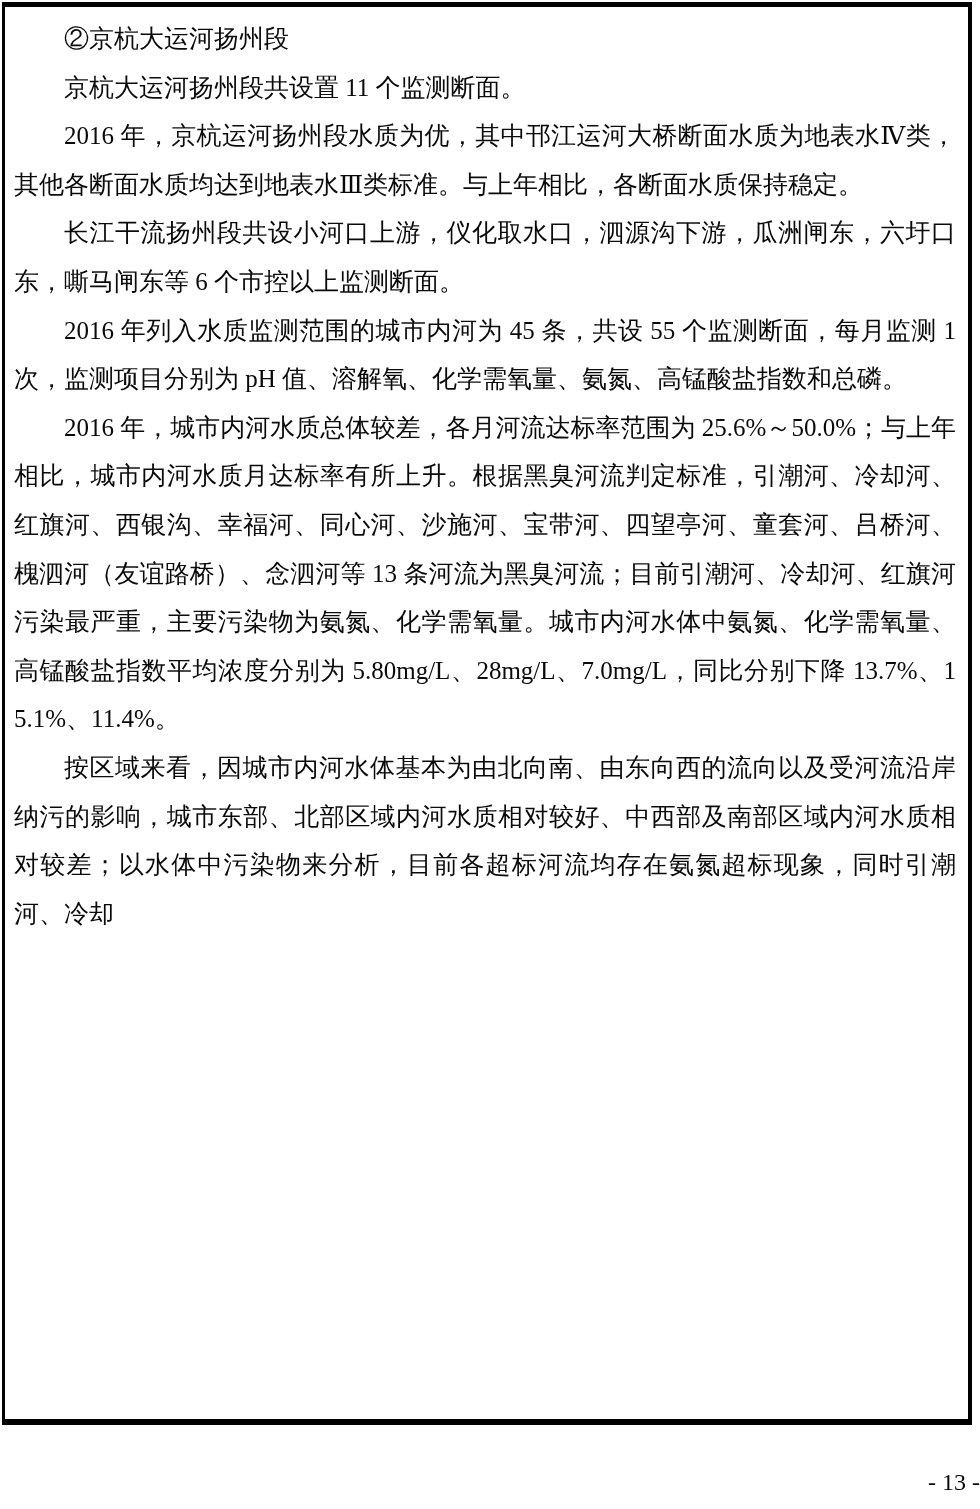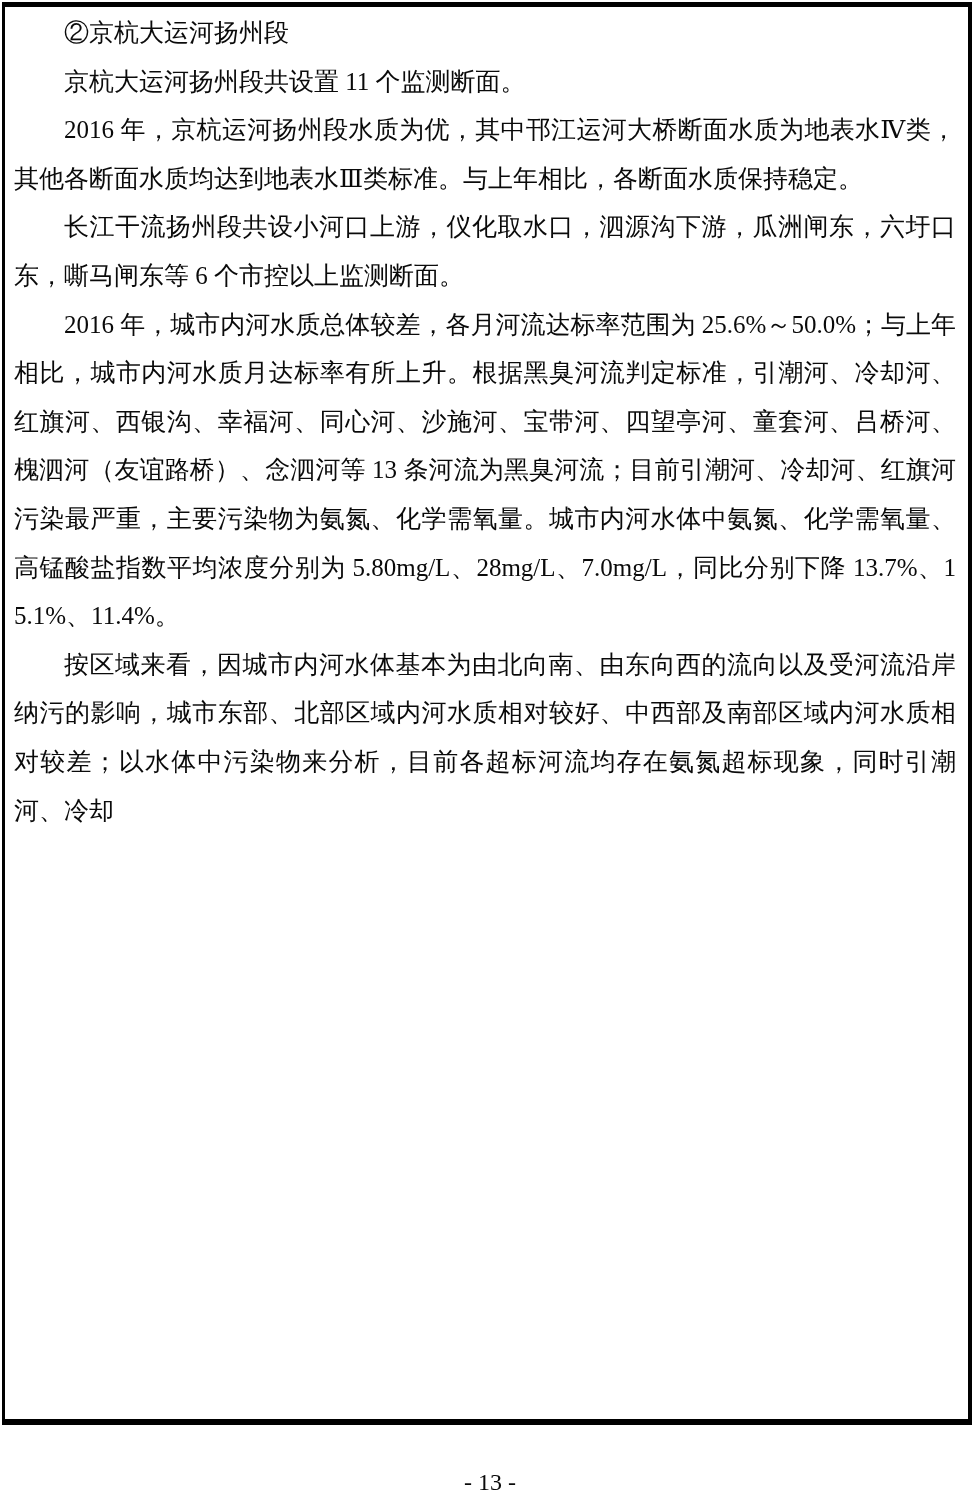--- a/index.html
+++ b/index.html
@@ -17,51 +17,52 @@
   }
   .frame {
     position: absolute;
     left: 2px;
     top: 2px;
     width: 970px;
     height: 1423px;
     box-sizing: border-box;
     border: solid #000;
     border-width: 5px 4px 6px 3px;
-    padding: 2px 12px 0 9px;
+    padding: 8px 12px 0 9px;
     overflow: hidden;
     background: #fff;
   }
   .frame p {
     margin: 0;
     font-size: 25px;
     line-height: 48.6px;
     text-align: justify;
     text-indent: 2em;
     font-weight: normal;
     word-break: break-all;
   }
   .footer {
     position: absolute;
     left: 0;
     right: 0;
     top: 1467px;
-    text-align: center;
+    text-align: right;
     font-size: 24px;
     line-height: 30px;
     color: #0a0a0a;
   }
 </style>
 </head>
 <body>
 
 <div class="frame">
   <p>②京杭大运河扬州段</p>
   <p>京杭大运河扬州段共设置 11 个监测断面。</p>
   <p>2016 年，京杭运河扬州段水质为优，其中邗江运河大桥断面水质为地表水Ⅳ类，其他各断面水质均达到地表水Ⅲ类标准。与上年相比，各断面水质保持稳定。</p>
   <p>长江干流扬州段共设小河口上游，仪化取水口，泗源沟下游，瓜洲闸东，六圩口东，嘶马闸东等 6 个市控以上监测断面。</p>
+  <p>2016 年列入水质监测范围的城市内河为 45 条，共设 55 个监测断面，每月监测 1 次，监测项目分别为 pH 值、溶解氧、化学需氧量、氨氮、高锰酸盐指数和总磷。</p>
   <p>2016 年，城市内河水质总体较差，各月河流达标率范围为 25.6%～50.0%；与上年相比，城市内河水质月达标率有所上升。根据黑臭河流判定标准，引潮河、冷却河、红旗河、西银沟、幸福河、同心河、沙施河、宝带河、四望亭河、童套河、吕桥河、槐泗河（友谊路桥）、念泗河等 13 条河流为黑臭河流；目前引潮河、冷却河、红旗河污染最严重，主要污染物为氨氮、化学需氧量。城市内河水体中氨氮、化学需氧量、高锰酸盐指数平均浓度分别为 5.80mg/L、28mg/L、7.0mg/L，同比分别下降 13.7%、15.1%、11.4%。</p>
   <p>按区域来看，因城市内河水体基本为由北向南、由东向西的流向以及受河流沿岸纳污的影响，城市东部、北部区域内河水质相对较好、中西部及南部区域内河水质相对较差；以水体中污染物来分析，目前各超标河流均存在氨氮超标现象，同时引潮河、冷却</p>
 </div>
 
 <div class="footer">
   <span>- 13 -</span>
 </div>
 
 </body></html>

